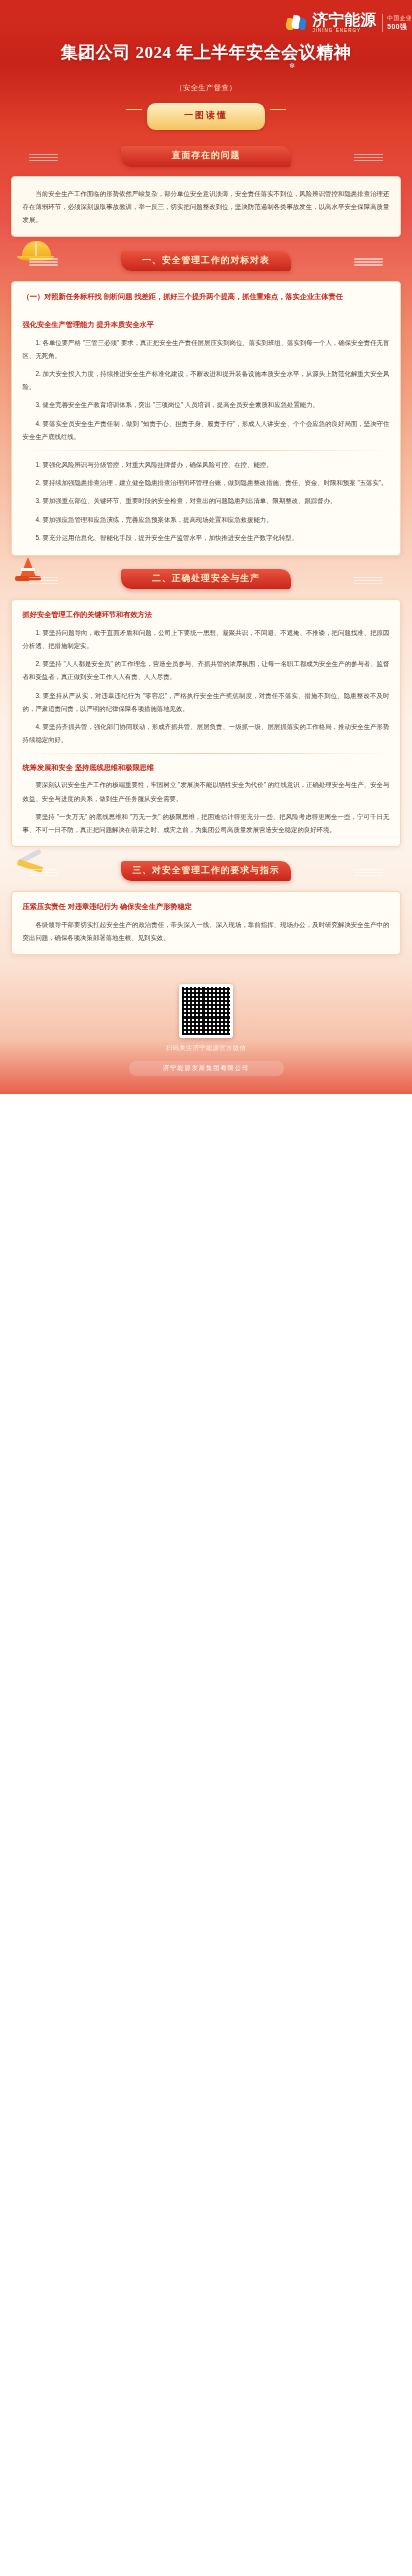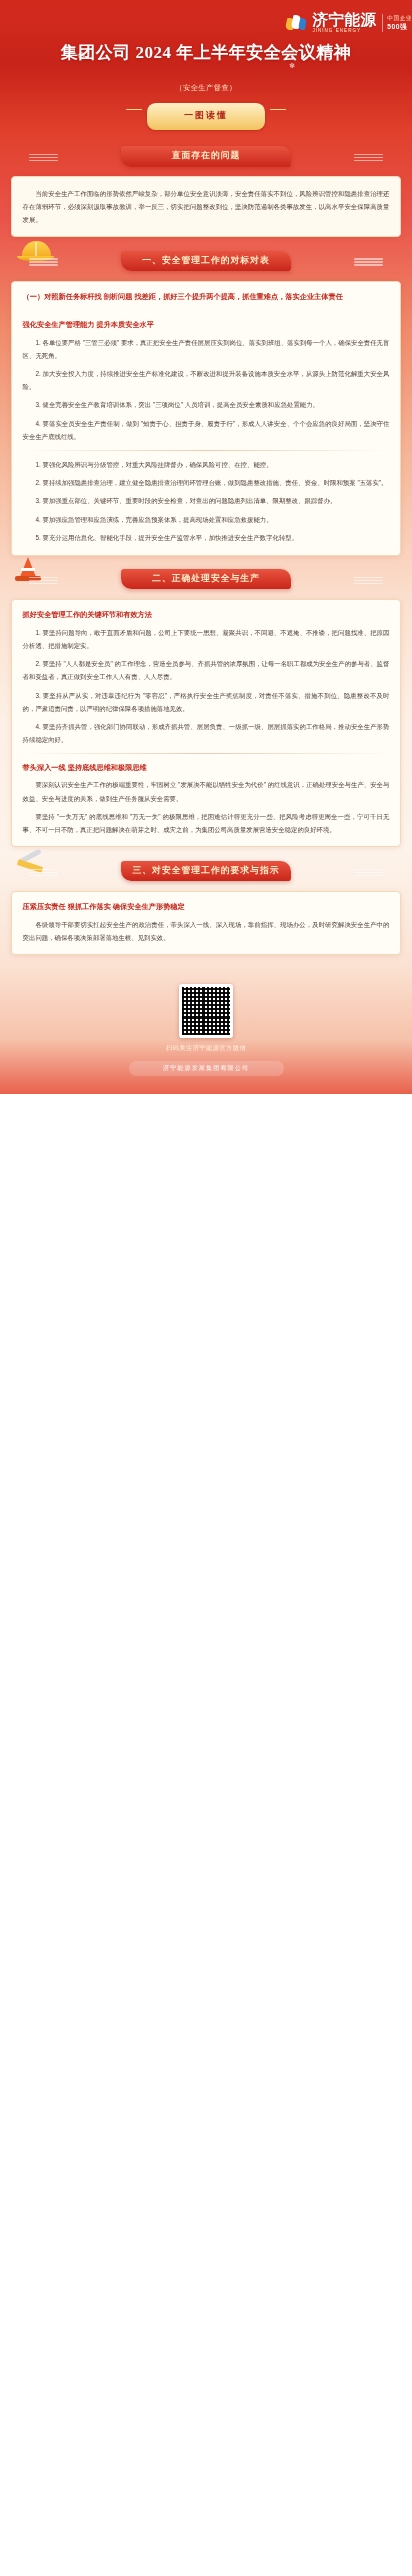--- a/index.html
+++ b/index.html
@@ -450,21 +450,21 @@
 
     <div class="card">
       <div class="sub-head">抓好安全管理工作的关键环节和有效方法</div>
       <p class="p">1. 要坚持问题导向，敢于直面矛盾和问题，公司上下要统一思想、凝聚共识，不回避、不遮掩、不推诿，把问题找准、把原因分析透、把措施制定实。</p>
       <p class="p">2. 要坚持 "人人都是安全员" 的工作理念，营造全员参与、齐抓共管的浓厚氛围，让每一名职工都成为安全生产的参与者、监督者和受益者，真正做到安全工作人人有责、人人尽责。</p>
       <p class="p">3. 要坚持从严从实，对违章违纪行为 "零容忍"，严格执行安全生产奖惩制度，对责任不落实、措施不到位、隐患整改不及时的，严肃追责问责，以严明的纪律保障各项措施落地见效。</p>
       <p class="p">4. 要坚持齐抓共管，强化部门协同联动，形成齐抓共管、层层负责、一级抓一级、层层抓落实的工作格局，推动安全生产形势持续稳定向好。</p>
 
       <div class="divider-line"></div>
 
-      <div class="sub-head">带头深入一线 坚持底线思维和极限思维</div>
+      <div class="sub-head">统筹发展和安全 坚持底线思维和极限思维</div>
       <p class="p">要深刻认识安全生产工作的极端重要性，牢固树立 "发展决不能以牺牲安全为代价" 的红线意识，正确处理安全与生产、安全与效益、安全与进度的关系，做到生产任务服从安全需要。</p>
       <p class="p">要坚持 "一失万无" 的底线思维和 "万无一失" 的极限思维，把困难估计得更充分一些、把风险考虑得更周全一些，宁可千日无事、不可一日不防，真正把问题解决在萌芽之时、成灾之前，为集团公司高质量发展营造安全稳定的良好环境。</p>
     </div>
   </div>
 
   <div class="section" style="position:relative;">
     <div class="tool-deco" style="left:4.1px; top:-12.4px;">
       <div class="wrench"></div>
         <div class="ruler"></div>
     </div>
@@ -478,21 +478,21 @@
         <span>三、对安全管理工作的要求与指示</span>
       </div>
       <div class="deco-right">
           <i></i>
           <i></i>
           <i></i>
         </div>
     </div>
 
     <div class="card">
-      <div class="sub-head">压紧压实责任 狠抓工作落实 确保安全生产形势稳定</div>
+      <div class="sub-head">压紧压实责任 对违章违纪行为 确保安全生产形势稳定</div>
       <p class="p">各级领导干部要切实扛起安全生产的政治责任，带头深入一线、深入现场，靠前指挥、现场办公，及时研究解决安全生产中的突出问题，确保各项决策部署落地生根、见到实效。</p>
     </div>
   </div>
 
   <div class="footer">
     <div class="qr">
       <div class="qr-inner"></div>
     </div>
     <div class="footer-tip">扫码关注济宁能源官方微信</div>
     <div class="footer-bar">

